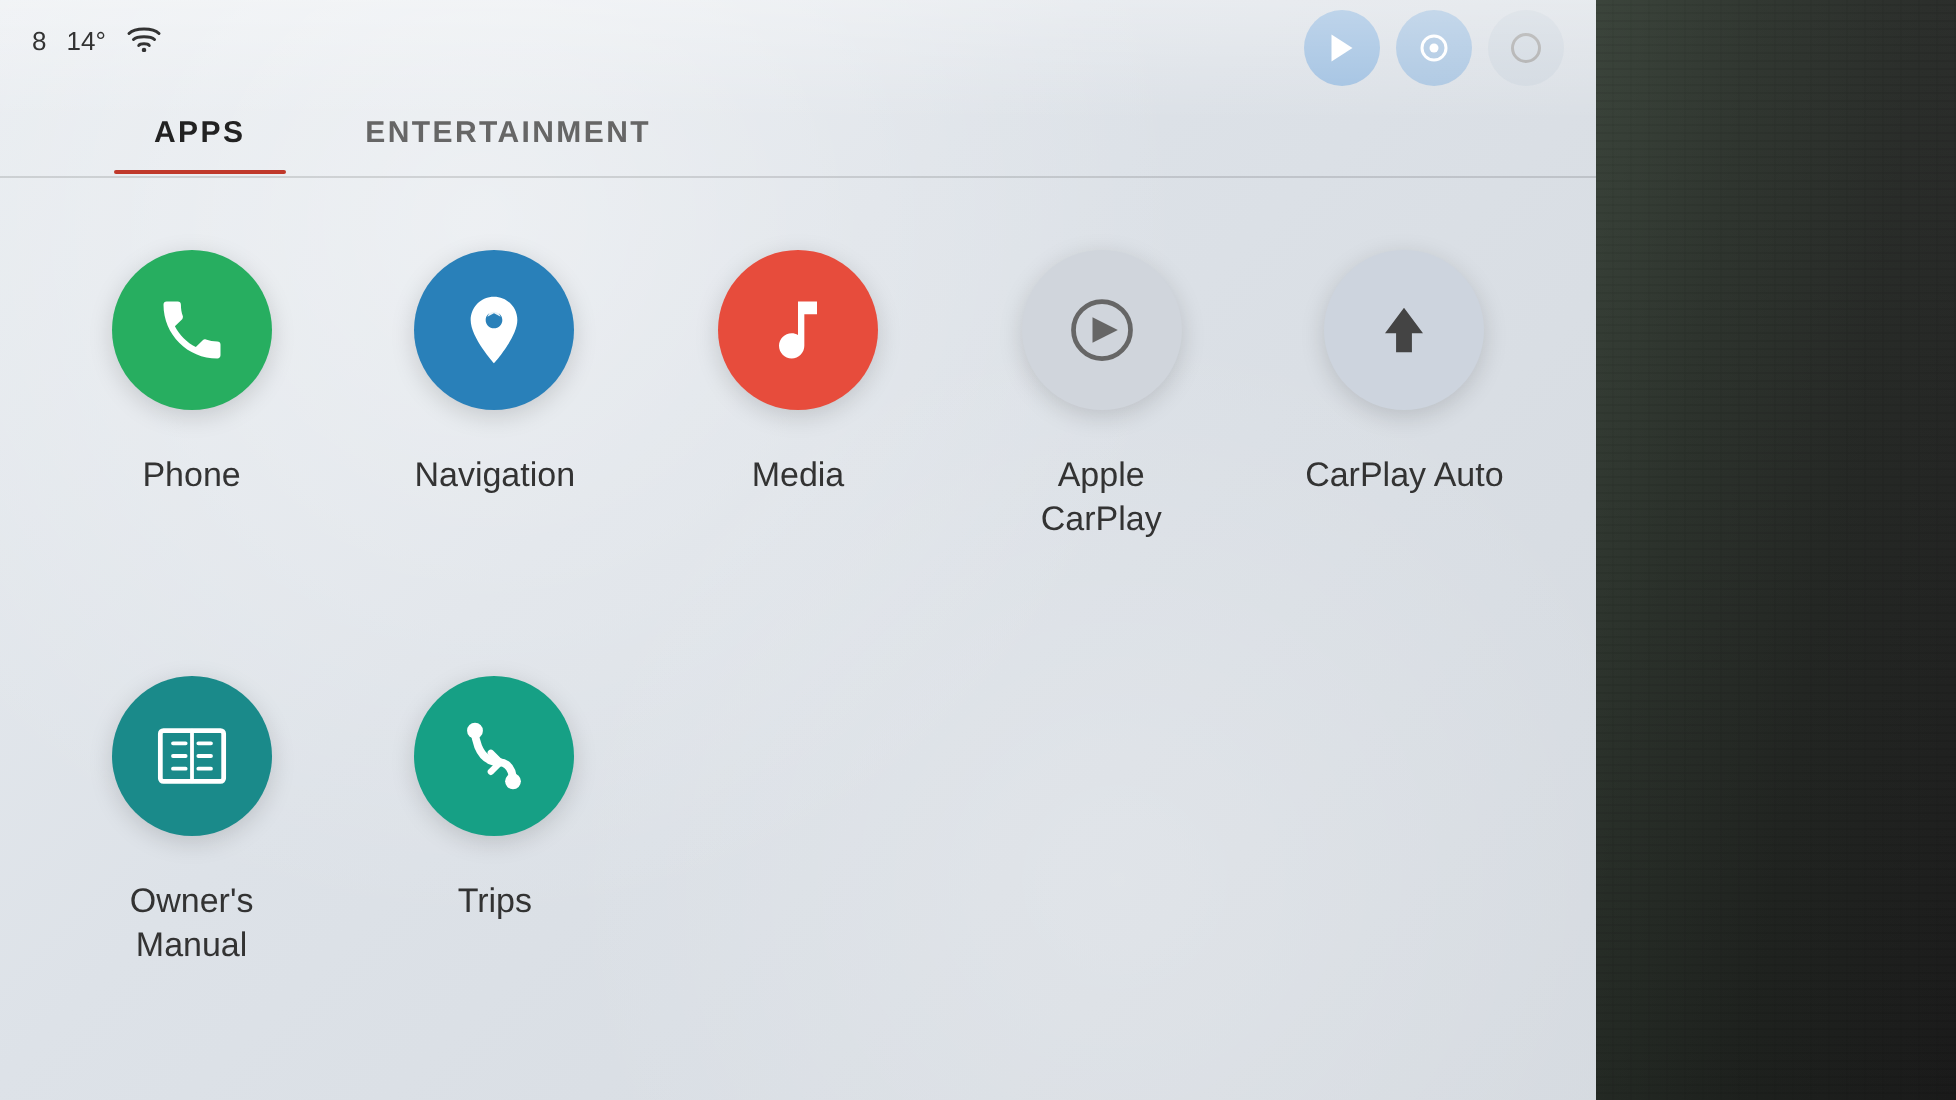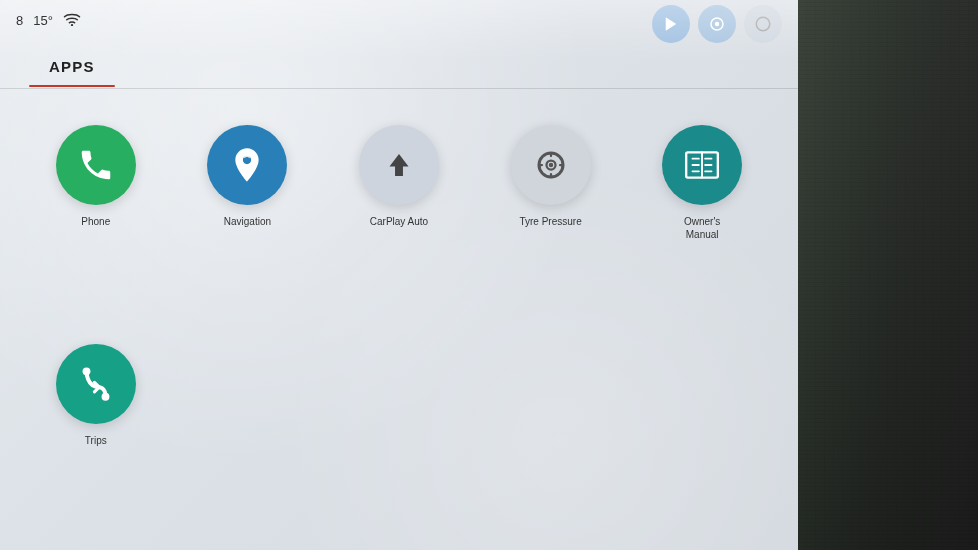--- a/index.html
+++ b/index.html
@@ -74,21 +74,21 @@
     }
 
     
     .tabs {
       position: absolute;
       top: 48px;
       left: 0;
       display: flex;
       gap: 0;
       z-index: 10;
-      padding: 0 19px;
+      padding: 0 47px;
     }
 
     .tab {
       padding: 10px 30px;
       font-size: 15px;
       font-weight: 600;
       letter-spacing: 0.08em;
       color: #666;
       cursor: pointer;
       position: relative;
@@ -164,25 +164,26 @@
       color: #555;
     }
     .app-icon.light-gray2 {
       background: #cdd4de;
       color: #444;
     }
     .app-icon.teal { background: #16a085; }
     .app-icon.teal2 { background: #1a8a8a; }
 
     .app-label {
-      font-size: 10px;
+      font-size: 17px;
       color: #333;
       font-weight: 500;
       text-align: center;
       line-height: 1.3;
+      margin-top: 12px;
     }
 
     
     .car-panel {
       width: 180px;
       background: linear-gradient(180deg, #2a2a2a 0%, #1a1a1a 100%);
       position: relative;
       overflow: hidden;
       flex-shrink: 0;
     }
@@ -237,21 +238,21 @@
   </style>
 </head>
 <body>
 
 <div class="screen">
   <div class="screen-glare"></div>
 
   <div class="top-bar">
     <div class="top-status">
       <span>8</span>
-      <span>15°</span>
+      <span>14°</span>
       <span>
         <svg width="18" height="14" viewBox="0 0 24 18" fill="none">
           <path d="M2 6 C6 2, 18 2, 22 6" stroke="#333" stroke-width="2" fill="none" stroke-linecap="round"></path>
           <path d="M5 10 C7.5 7.5, 16.5 7.5, 19 10" stroke="#333" stroke-width="2" fill="none" stroke-linecap="round"></path>
           <path d="M8.5 14 C9.5 12.5, 14.5 12.5, 15.5 14" stroke="#333" stroke-width="2" fill="none" stroke-linecap="round"></path>
           <circle cx="12" cy="17" r="1.5" fill="#333"></circle>
         </svg>
       </span>
     </div>
   </div>
@@ -270,20 +271,21 @@
     </div>
     <div class="top-icon-circle" style="background: rgba(200,210,220,0.5);">
       <svg width="18" height="18" viewBox="0 0 24 24" fill="none">
         <circle cx="12" cy="12" r="9" stroke="#aaa" stroke-width="2"></circle>
       </svg>
     </div>
   </div>
 
   <div class="tabs">
     <div class="tab active">APPS</div>
+    <div class="tab">ENTERTAINMENT</div>
   </div>
   <div class="tab-divider"></div>
 
   <div class="app-grid">
 
     <div class="app-item">
       <div class="app-icon green">
         <svg width="38" height="38" viewBox="0 0 24 24" fill="white">
           <path d="M6.6 10.8c1.4 2.8 3.8 5.1 6.6 6.6l2.2-2.2c.3-.3.7-.4 1-.2 1.1.4 2.3.6 3.6.6.6 0 1 .4 1 1V20c0 .6-.4 1-1 1-9.4 0-17-7.6-17-17 0-.6.4-1 1-1h3.5c.6 0 1 .4 1 1 0 1.3.2 2.5.6 3.6.1.3 0 .7-.2 1L6.6 10.8z"></path>
         </svg>
@@ -294,43 +296,49 @@
     <div class="app-item">
       <div class="app-icon blue">
         <svg width="40" height="40" viewBox="0 0 24 24" fill="white">
           <path d="M12 2C8.13 2 5 5.13 5 9c0 5.25 7 13 7 13s7-7.75 7-13c0-3.87-3.13-7-7-7zm0 9.5c-1.38 0-2.5-1.12-2.5-2.5s1.12-2.5 2.5-2.5 2.5 1.12 2.5 2.5-1.12 2.5-2.5 2.5z"></path>
           <path d="M10 8 L12 4 L14 8 L12 7 Z" fill="white" opacity="0.9"></path>
         </svg>
       </div>
       <span class="app-label">Navigation</span>
     </div>
 
-
+    <div class="app-item">
+      <div class="app-icon red">
+        <svg width="38" height="38" viewBox="0 0 24 24" fill="white">
+          <path d="M12 3v10.55c-.59-.34-1.27-.55-2-.55-2.21 0-4 1.79-4 4s1.79 4 4 4 4-1.79 4-4V7h4V3h-6z"></path>
+        </svg>
+      </div>
+      <span class="app-label">Media</span>
+    </div>
+
+    <div class="app-item">
+      <div class="app-icon light-gray">
+        <svg width="38" height="38" viewBox="0 0 24 24" fill="#555">
+          <circle cx="12" cy="12" r="9" stroke="#666" stroke-width="1.5" fill="none"></circle>
+          <polygon points="9,8 17,12 9,16" fill="#666"></polygon>
+        </svg>
+      </div>
+      <span class="app-label">Apple<br>CarPlay</span>
+    </div>
 
     <div class="app-item">
       <div class="app-icon light-gray2">
         <svg width="38" height="38" viewBox="0 0 24 24" fill="#444">
 
           <path d="M12 5 L6 13 L9.5 13 L9.5 19 L14.5 19 L14.5 13 L18 13 Z" fill="#444"></path>
         </svg>
       </div>
       <span class="app-label">CarPlay Auto</span>
     </div>
 
-    <div class="app-item">
-      <div class="app-icon light-gray">
-        <svg width="36" height="36" viewBox="0 0 24 24" fill="#555">
-          <circle cx="12" cy="12" r="8" stroke="#555" stroke-width="2" fill="none"></circle>
-          <circle cx="12" cy="12" r="3" stroke="#555" stroke-width="1.5" fill="none"></circle>
-          <path d="M12 4v2M12 18v2M4 12h2M18 12h2" stroke="#555" stroke-width="1.5" stroke-linecap="round"></path>
-          <circle cx="12" cy="12" r="1.5" fill="#555"></circle>
-        </svg>
-      </div>
-      <span class="app-label">Tyre Pressure</span>
-    </div>
 
     <div class="app-item">
       <div class="app-icon teal2">
         <svg width="38" height="38" viewBox="0 0 24 24" fill="white">
 
           <path d="M21 4H3C2.4 4 2 4.4 2 5v14c0 .6.4 1 1 1h18c.6 0 1-.4 1-1V5c0-.6-.4-1-1-1z" fill="none" stroke="white" stroke-width="1.5"></path>
           <path d="M12 4v16M6 8h4M6 12h4M6 16h4M14 8h4M14 12h4M14 16h4" stroke="white" stroke-width="1.2" stroke-linecap="round"></path>
         </svg>
       </div>
       <span class="app-label">Owner's<br>Manual</span>

